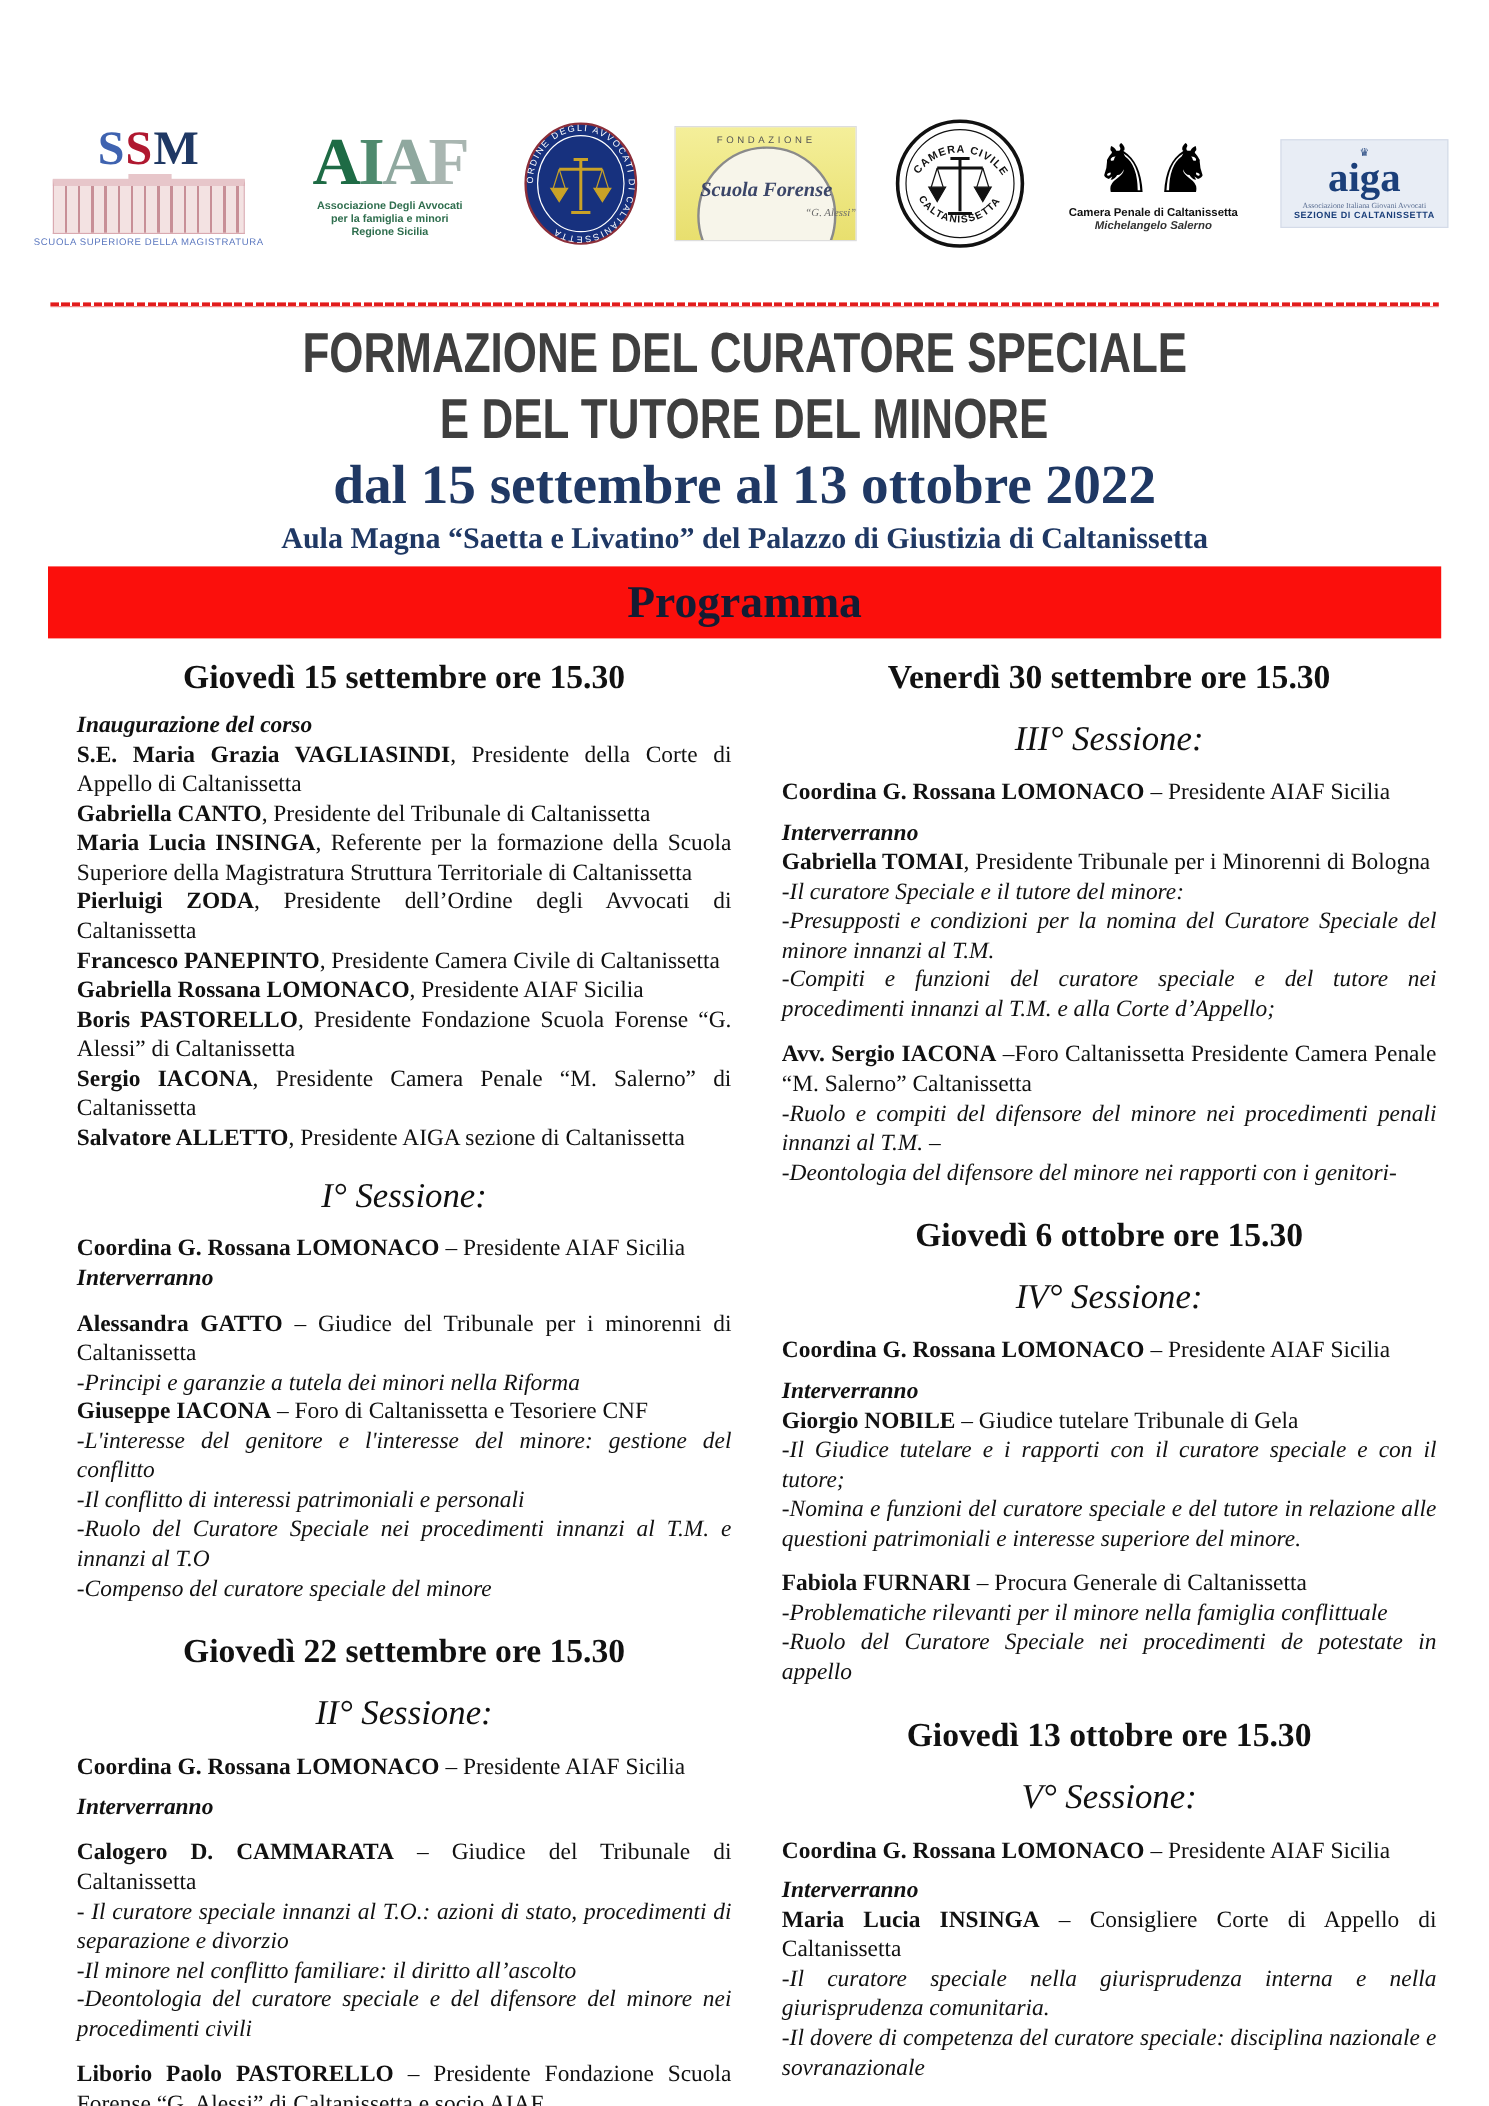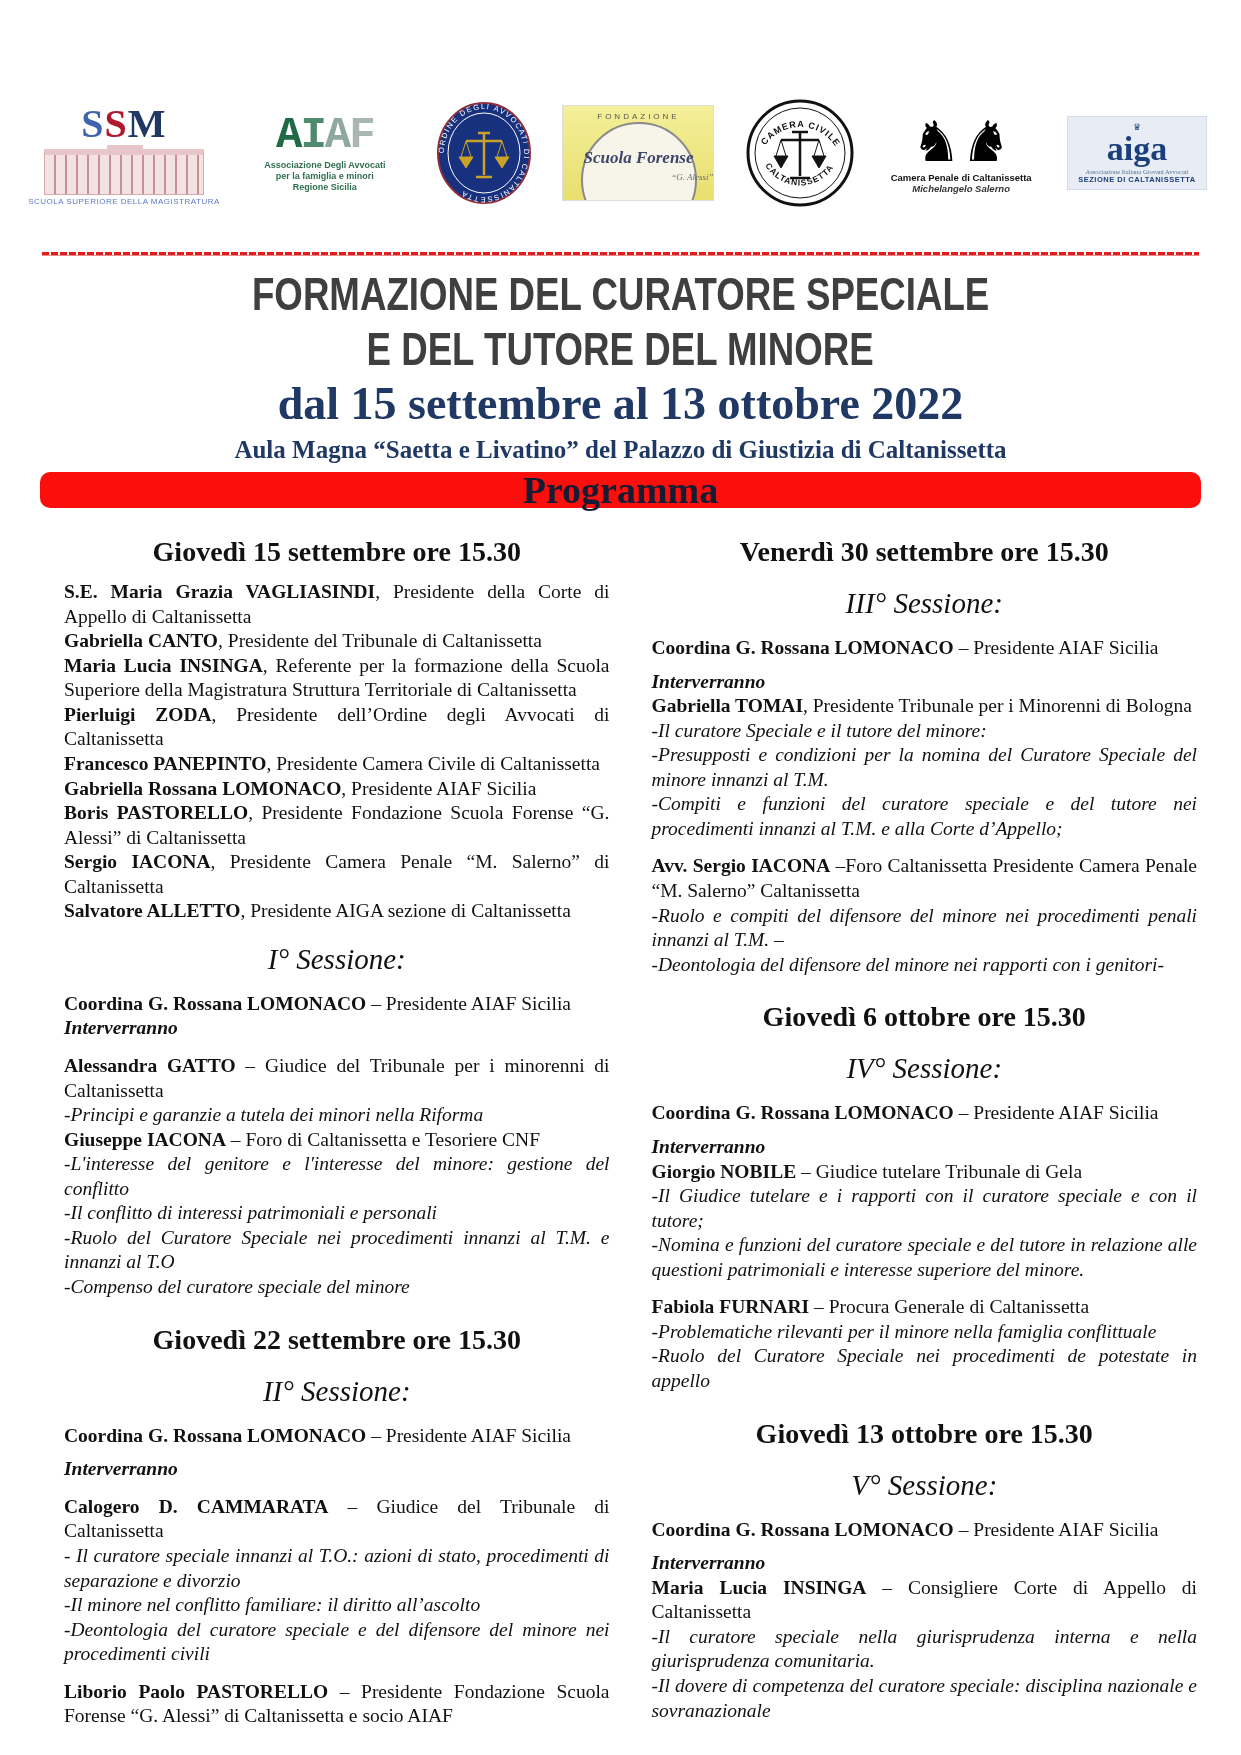--- a/index.html
+++ b/index.html
@@ -18,21 +18,21 @@
   .logo{display:flex; flex-direction:column; align-items:center; justify-content:center; text-align:center;}
   .logo-ssm{width:180px;}
   .ssm-abbr{font-family:"Liberation Serif",serif; font-size:40px; font-weight:bold; letter-spacing:1px;}
   .ssm-l1{color:#3f63b0;} .ssm-l2{color:#b01830;} .ssm-l3{color:#1f3864;}
   .ssm-building{width:160px; height:46px; margin:2px 0;
     background:repeating-linear-gradient(90deg,#f3e2e2 0 9px,#c88f97 9px 11px);
     border:1px solid #d9a9b0; border-top:6px solid #e7c6ca; position:relative;}
   .ssm-building:before{content:""; position:absolute; left:62px; top:-10px; width:36px; height:10px; background:#e7c6ca;}
   .ssm-caption{font-family:"Liberation Sans",sans-serif; font-size:8px; color:#5d79c0; letter-spacing:.5px; white-space:nowrap;}
   .logo-aiaf{width:160px;}
-  .aiaf-abbr{font-family:Liberation Mono, monospace; font-weight:bold; font-size:44px; line-height:1; letter-spacing:-2px;}
+  .aiaf-abbr{font-family:Liberation Serif, serif; font-weight:bold; font-size:56px; line-height:1; letter-spacing:-2px;}
   .aiaf-l1{color:#1e6b45;} .aiaf-l2{color:#4f8a6e;} .aiaf-l3{color:#8fa89f;} .aiaf-l4{color:#a9b6b1;}
   .aiaf-caption{font-family:"Liberation Sans",sans-serif; font-size:9px; font-weight:bold; color:#2f6e4e; line-height:1.25; margin-top:3px;}
   .logo-seal svg, .logo-cc svg{display:block;}
   .logo-sf{width:152px; height:96px; background:linear-gradient(#f4ef9a,#e8df6e); position:relative; overflow:hidden;
            border:1px solid #ddd;padding-left:20px;}
   .sf-arch{position:absolute; left:18px; top:16px; width:116px; height:116px; background:#f7f5ea;
            border-radius:50%; border:2px solid #8a8a8a;}
   .sf-arc-text{position:absolute; top:6px; left:0; right:0; text-align:center;
            font-family:"Liberation Sans",sans-serif; font-size:8px; letter-spacing:3px; color:#555;}
   .sf-name{position:absolute; top:42px; left:0; right:0; text-align:center; font-style:italic; font-weight:bold;
@@ -52,22 +52,22 @@
   
   .red-rule{margin:38px 42px 10px 42px; height:4px;
     background:repeating-linear-gradient(90deg,var(--red-line) 0 7px,#ffffff 7px 9px);
     border-bottom:1px solid #f08a8a;}
   .title-wrap{text-align:center;}
   .main-title{font-family:"Liberation Sans","DejaVu Sans",sans-serif; font-weight:bold; color:var(--title-color);
     font-size:47px; line-height:1.18; letter-spacing:0;}
   .main-title .squeeze{display:inline-block; transform:scaleX(.78); transform-origin:center;}
   .date-line{font-family:"Liberation Serif",serif; font-weight:bold; color:var(--navy); font-size:46px; }
   .venue-line{font-family:"Liberation Serif",serif; font-weight:bold; color:var(--navy); font-size:25px; margin-top:6px;}
-  .programma-banner{margin:8px 40px 16px 40px; background:var(--banner-bg); height:36px;
-    display:flex; align-items:center; justify-content:center;border-radius:10px;}
+  .programma-banner{margin:8px 40px 5px 40px; background:var(--banner-bg); height:60px;
+    display:flex; align-items:center; justify-content:center;}
   .programma-banner .label{font-family:"Liberation Serif",serif; font-weight:bold; font-size:38px; color:var(--banner-text);}
   
   .content{display:flex; gap:42px; padding:10px 44px 0 64px; font-size:19.5px; line-height:1.26;}
   .col{flex:1; min-width:0;}
   .block-day{font-weight:bold; font-size:28px; text-align:center; margin:24px 0 12px; line-height:1.15;}
   .col .block-day:first-child{margin-top:2px;}
   .block-session{font-style:italic; font-size:29px; text-align:center; margin:20px 0 16px; line-height:1.1;}
   .block-label{font-weight:bold; font-style:italic; margin:9px 0 0;}
   .block-speaker{text-align:justify; margin:13px 0 0;}
   .block-speaker.tight{margin-top:0;}
@@ -181,20 +181,21 @@
   <div class="venue-line">Aula Magna “Saetta e Livatino” del Palazzo di Giustizia di Caltanissetta</div>
 </div>
 
 <div class="programma-banner">
   <span class="label">Programma</span>
 </div>
 
 <div class="content">
   <div class="col" id="left-col">
       <div class="block-day">Giovedì 15 settembre ore 15.30</div>
+      <div class="block-label" style="margin-top: 0px;">Inaugurazione del corso</div>
       <div class="block-speaker tight"><span class="name">S.E. Maria Grazia VAGLIASINDI</span><span>, Presidente della Corte di Appello di Caltanissetta</span></div>
       <div class="block-speaker tight"><span class="name">Gabriella CANTO</span><span>, Presidente del Tribunale di Caltanissetta</span></div>
       <div class="block-speaker tight"><span class="name">Maria Lucia INSINGA</span><span>, Referente per la formazione della Scuola Superiore della Magistratura Struttura Territoriale di Caltanissetta</span></div>
       <div class="block-speaker tight"><span class="name">Pierluigi ZODA</span><span>, Presidente dell’Ordine degli Avvocati di Caltanissetta</span></div>
       <div class="block-speaker tight"><span class="name">Francesco PANEPINTO</span><span>, Presidente Camera Civile di Caltanissetta</span></div>
       <div class="block-speaker tight"><span class="name">Gabriella Rossana LOMONACO</span><span>, Presidente AIAF Sicilia</span></div>
       <div class="block-speaker tight"><span class="name">Boris PASTORELLO</span><span>, Presidente Fondazione Scuola Forense “G. Alessi” di Caltanissetta</span></div>
       <div class="block-speaker tight"><span class="name">Sergio IACONA</span><span>, Presidente Camera Penale “M. Salerno” di Caltanissetta</span></div>
       <div class="block-speaker tight"><span class="name">Salvatore ALLETTO</span><span>, Presidente AIGA sezione di Caltanissetta</span></div>
       <div class="block-session">I° Sessione:</div>

